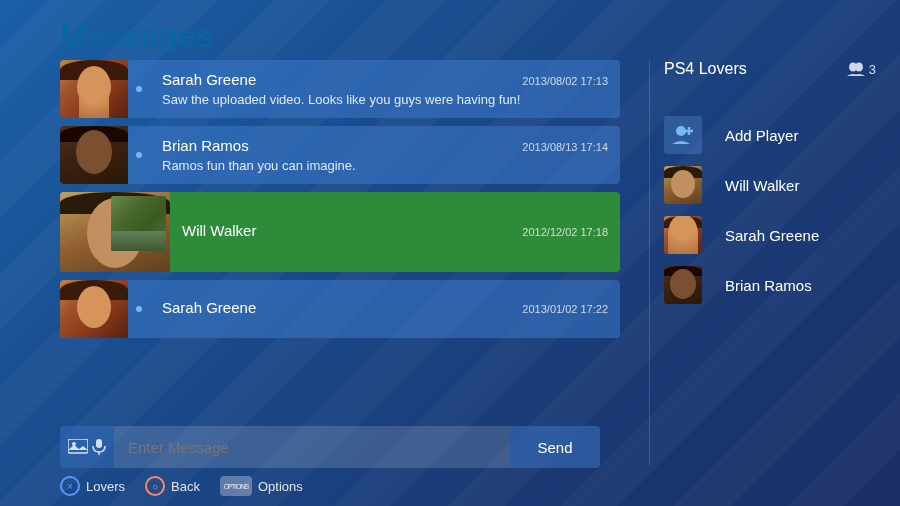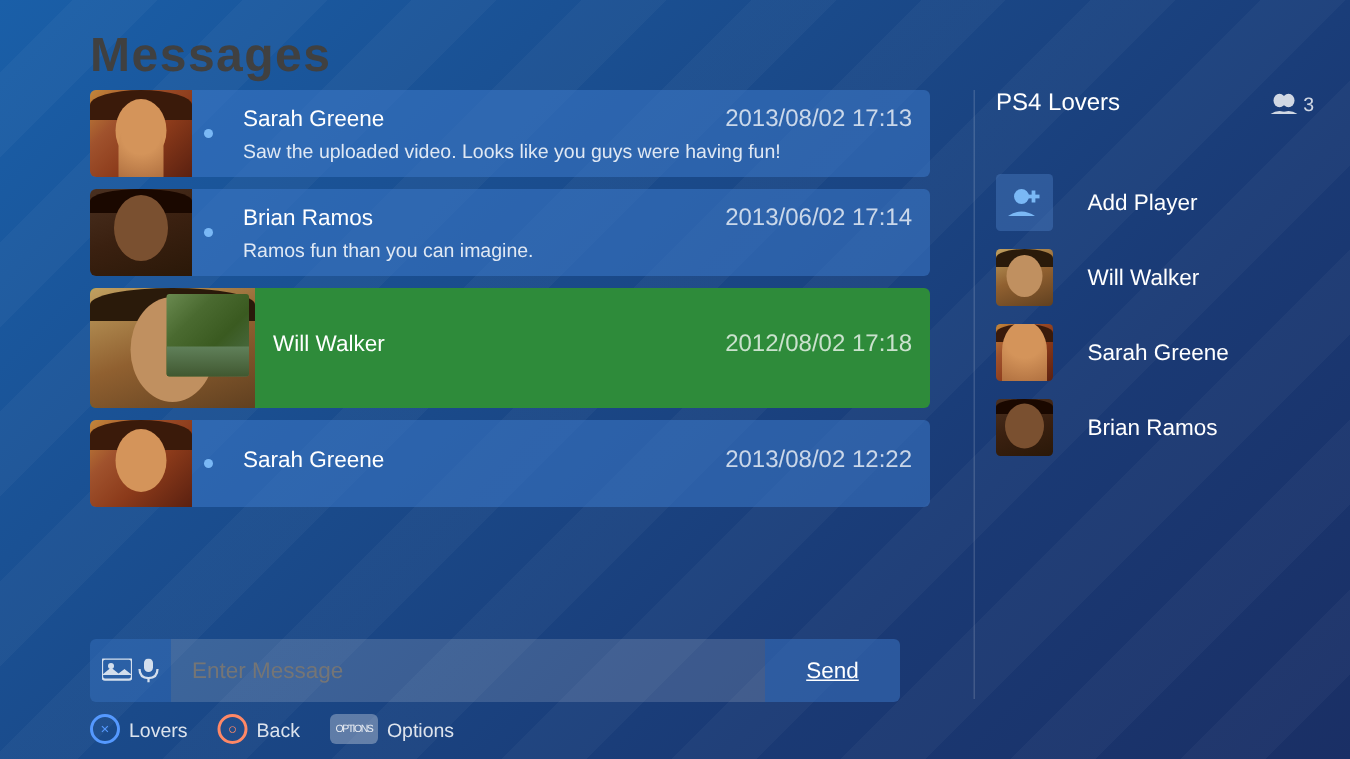--- a/index.html
+++ b/index.html
@@ -28,23 +28,23 @@
           rgba(255,255,255,0.03) 80px
         );
       pointer-events: none;
     }
 
     .page-title {
       position: absolute;
       top: 18px;
       left: 60px;
       font-size: 32px;
-      font-weight: 700;
+      font-weight: 400;
       letter-spacing: 1px;
-      color: #404040;
+      color: #0369a1;
     }
 
     
     .messages-panel {
       position: absolute;
       top: 60px;
       left: 60px;
       width: 560px;
       bottom: 90px;
       overflow: hidden;
@@ -148,21 +148,21 @@
       margin-bottom: 4px;
     }
 
     .sender-name {
       font-size: 15px;
       font-weight: 500;
       color: white;
     }
 
     .message-time {
-      font-size: 16px;
+      font-size: 11px;
       color: rgba(255,255,255,0.75);
     }
 
     .message-text {
       font-size: 13px;
       color: rgba(255,255,255,0.85);
     }
 
     
     .sidebar {
@@ -272,21 +272,20 @@
 
     .send-button {
       width: 90px;
       height: 42px;
       background: rgba(60,120,200,0.5);
       border: none;
       color: white;
       font-size: 15px;
       cursor: pointer;
       border-radius: 0 4px 4px 0;
-      text-decoration: underline;
     }
 
     
     .bottom-nav {
       position: absolute;
       bottom: 10px;
       left: 60px;
       display: flex;
       gap: 20px;
       align-items: center;
@@ -410,50 +409,50 @@
 
   <div class="message-item">
     <div class="avatar avatar-brian">
       <div class="hair"></div>
       <div class="face"></div>
     </div>
     <div class="dot"></div>
     <div class="message-content">
       <div class="message-header">
         <span class="sender-name">Brian Ramos</span>
-        <span class="message-time">2013/06/02 17:14</span>
+        <span class="message-time">2013/08/13 17:14</span>
       </div>
       <div class="message-text">Ramos fun than you can imagine.</div>
     </div>
   </div>
 
   <div class="will-message-row">
     <div class="will-avatar-section">
       <div class="hair"></div>
       <div class="face"></div>
       <div class="will-screenshot"></div>
     </div>
     <div class="message-content">
       <div class="message-header">
         <span class="sender-name">Will Walker</span>
-        <span class="message-time">2012/08/02 17:18</span>
+        <span class="message-time">2012/12/02 17:18</span>
       </div>
     </div>
   </div>
 
   <div class="message-item">
     <div class="avatar avatar-sarah2">
       <div class="hair"></div>
       <div class="face"></div>
     </div>
     <div class="dot"></div>
     <div class="message-content">
       <div class="message-header">
         <span class="sender-name">Sarah Greene</span>
-        <span class="message-time">2013/08/02 12:22</span>
+        <span class="message-time">2013/01/02 17:22</span>
       </div>
     </div>
   </div>
 
 </div>
 
 <div class="divider"></div>
 
 <div class="sidebar">
   <div class="sidebar-title-row">

